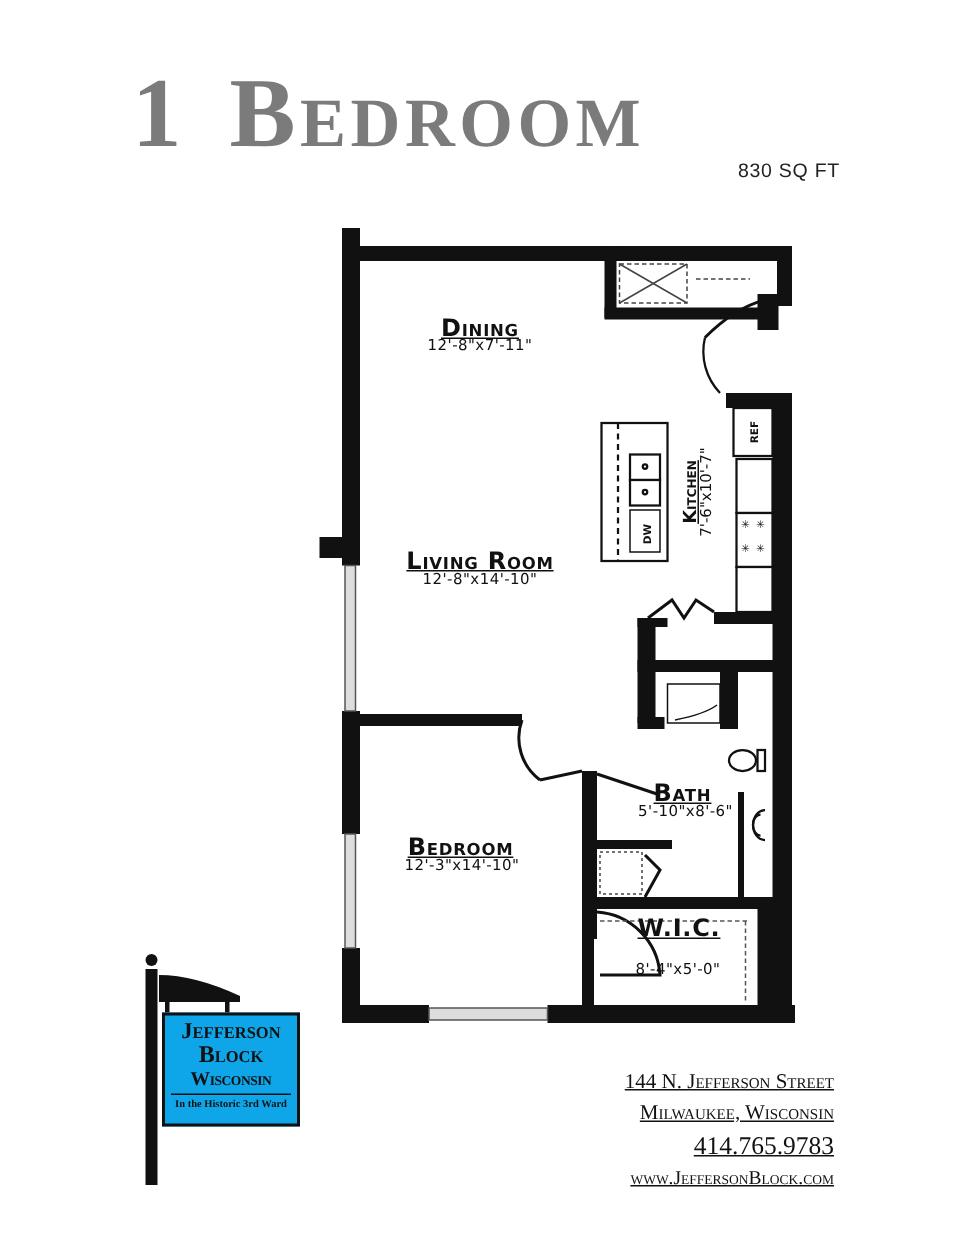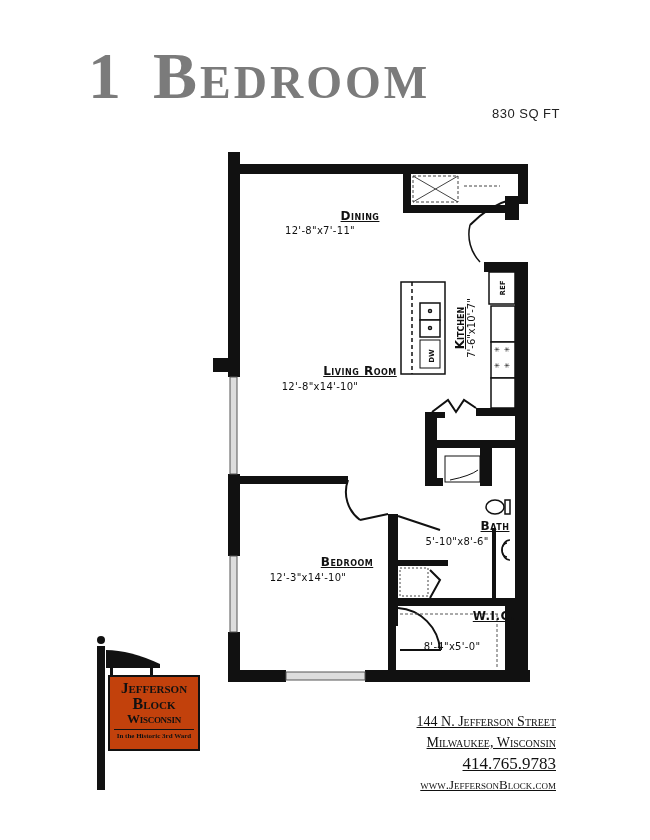--- a/index.html
+++ b/index.html
@@ -11,37 +11,37 @@
     }
     .title .num { font-size: 66px; vertical-align: baseline; }
     .title .word { font-size: 66px; margin-left: 30px; font-variant: small-caps; letter-spacing: 3px; }
     .sqft {
       position: absolute; right: 90px; top: 106px; font-size: 13px; color: #222;
       font-family: "Liberation Sans Narrow", "Liberation Sans", sans-serif; letter-spacing: 0.5px;
     }
     svg.plan { position: absolute; left: 0; top: 0; }
     .room-label {
       position: absolute; text-align: center; color: #111;
-      font-family: "DejaVu Sans", sans-serif; font-weight: bold; font-size: 12px;
-      font-variant: small-caps; text-decoration: underline; letter-spacing: 0.5px; margin-left: 40px;
+      font-family: "DejaVu Sans", sans-serif; font-weight: bold; font-size: 16px;
+      font-variant: small-caps; text-decoration: underline; letter-spacing: 0.5px;
     }
     .room-dim {
       position: absolute; text-align: center; color: #111;
       font-family: "DejaVu Sans", sans-serif; font-size: 10px; letter-spacing: 0.3px;
     }
     .kitchen-label {
       position: absolute; left: 426px; top: 316px; width: 80px; text-align: center;
       transform: rotate(-90deg); transform-origin: center center;
       font-family: "DejaVu Sans", sans-serif; color: #111; line-height: 12px;
     }
     .kitchen-label .n { font-weight: bold; font-size: 12px; text-decoration: underline; font-variant: small-caps; display: block; }
     .kitchen-label .d { font-size: 10px; display: block; }
     .sign {
       position: absolute; left: 108px; top: 675px; width: 92px; height: 76px;
-      border: 2px solid #111; background: #c2410c; box-sizing: border-box;
+      border: 2px solid #111; background: #0ea5e9; box-sizing: border-box;
       text-align: center; font-family: "Liberation Serif", serif; color: #111;
     }
     .sign .l1, .sign .l2, .sign .l3 { display: block; font-weight: bold; font-variant: small-caps; line-height: 15px; }
     .sign .l1 { font-size: 15px; margin-top: 4px; }
     .sign .l2 { font-size: 16px; }
     .sign .l3 { font-size: 13px; letter-spacing: -0.3px; }
     .sign .rule { display: block; width: 80px; height: 1px; background: #111; margin: 3px auto 2px; }
     .sign .l4 { display: block; font-size: 7px; font-weight: bold; }
     .address {
       position: absolute; right: 94px; top: 711px; text-align: right; color: #111;

